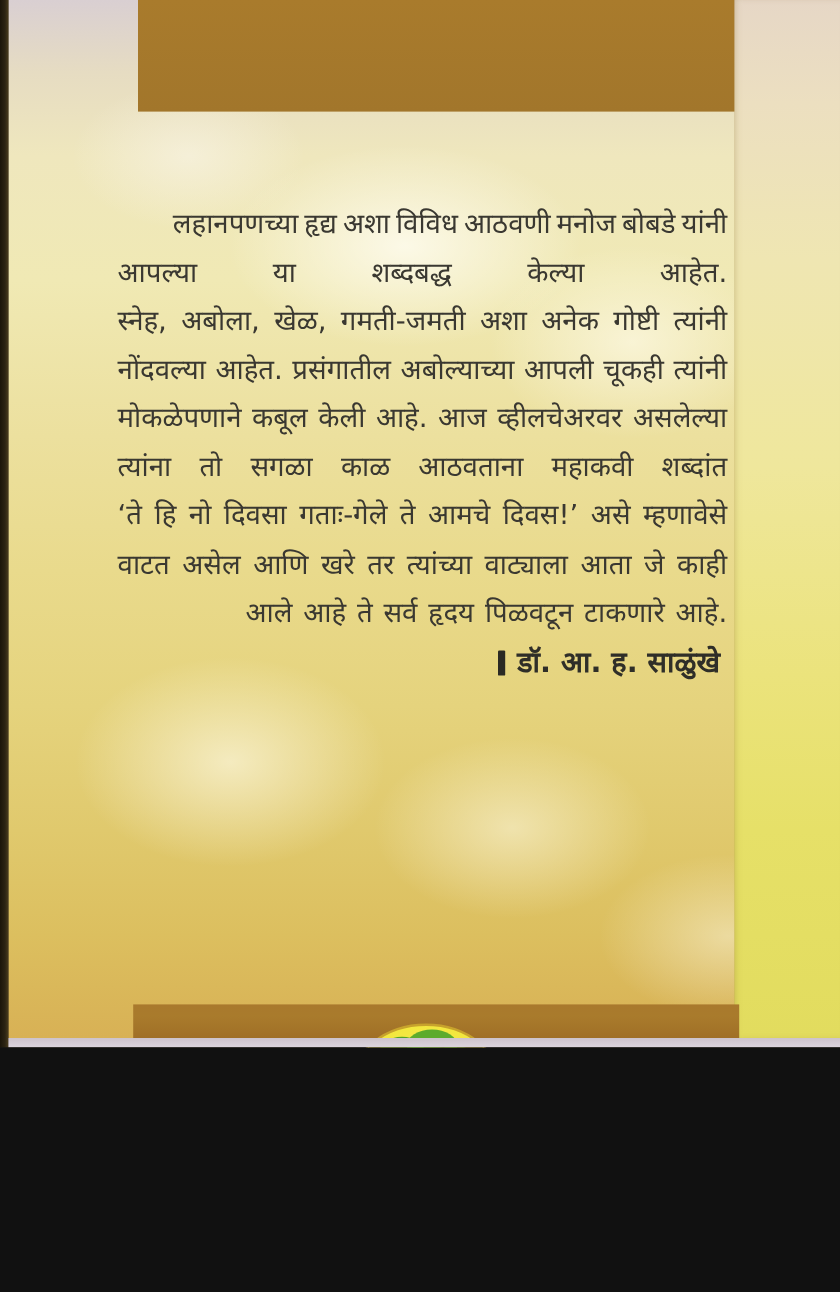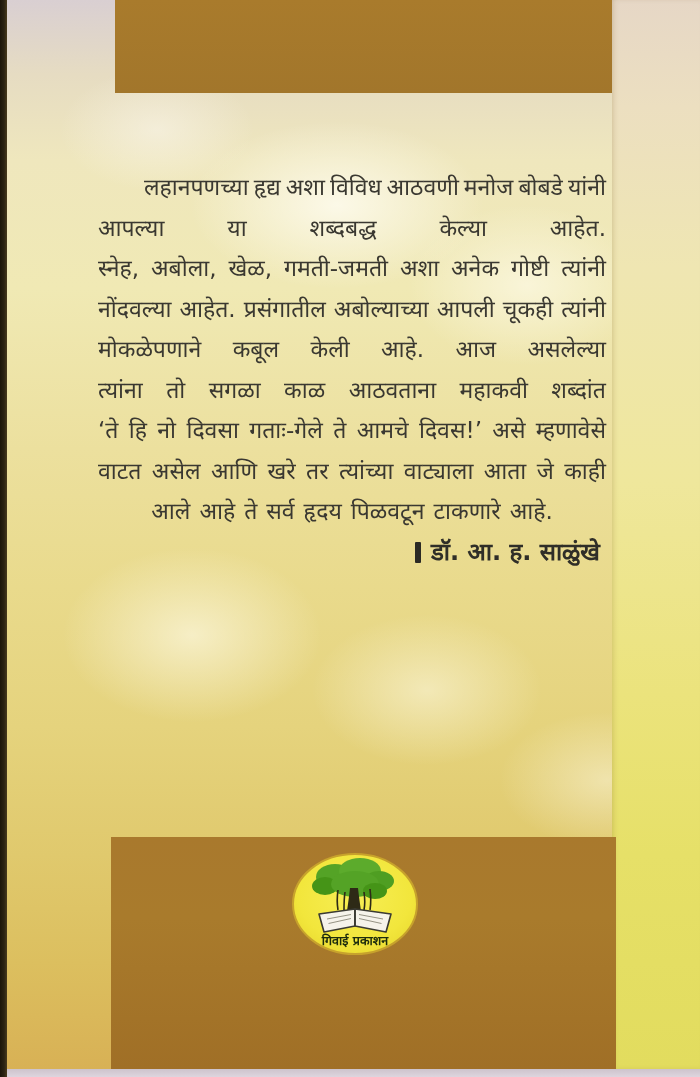--- a/index.html
+++ b/index.html
@@ -1,18 +1,18 @@
 <!DOCTYPE html>
 <html style="--band-mustard: #a97b2c; --cover-yellow: #ece09e; --page-edge-top: #d9cfd2; --right-strip-yellow: #e2dc5e; --logo-oval-yellow: #f2e63c; --tree-green: #54a326; --text-dark: #3a3831;"><head>
 <meta charset="utf-8">
 <style>
   html,body{margin:0;padding:0;background:#111;}
   *{box-sizing:border-box;}
   .scan{
-    position:relative;width:700px;height:1077px;overflow:hidden;
+    position:relative;width:700px;height:873px;overflow:hidden;
     background:#2a2316;
     font-family:"DejaVu Sans",sans-serif;
   }
   
   .left-edge{
     position:absolute;left:0;top:0;bottom:0;width:7px;z-index:6;
     background:linear-gradient(90deg,#1b1509 0%,#2c2413 60%,#4a3c1d 100%);
   }
   
   .bottom-edge{
@@ -56,21 +56,21 @@
   }
   
   .blurb{
     position:absolute;left:91px;top:167px;width:508px;z-index:4;
     color:var(--text-dark,#3a3831);
     font-size:23px;line-height:40.5px;
   }
   .line{display:flex;justify-content:space-between;height:40.5px;align-items:baseline;white-space:nowrap;}
   .line span{flex:0 0 auto;}
   .line.first{padding-left:46px;}
-  .line.last{justify-content:center;gap:9px;}
+  .line.last{justify-content:flex-end;gap:9px;}
   .attribution{
     position:absolute;top:534px;right:100px;z-index:4;
     color:#2f2e28;font-size:24px;font-weight:bold;line-height:36px;
     display:flex;align-items:center;gap:10px;justify-content:space-between;
   }
   .attr-bar{width:6px;height:21px;background:#2b2a24;border-radius:1px;}
   
   .logo{
     position:absolute;left:180px;top:15px;width:128px;height:104px;
   }
@@ -122,20 +122,21 @@
           <span>आपली</span>
           <span>चूकही</span>
           <span>त्यांनी</span>
         </div>
       <div class="line">
           <span>मोकळेपणाने</span>
           <span>कबूल</span>
           <span>केली</span>
           <span>आहे.</span>
           <span>आज</span>
+          <span>व्हीलचेअरवर</span>
           <span>असलेल्या</span>
         </div>
       <div class="line">
           <span>त्यांना</span>
           <span>तो</span>
           <span>सगळा</span>
           <span>काळ</span>
           <span>आठवताना</span>
           <span>महाकवी</span>
           <span>शब्दांत</span>

